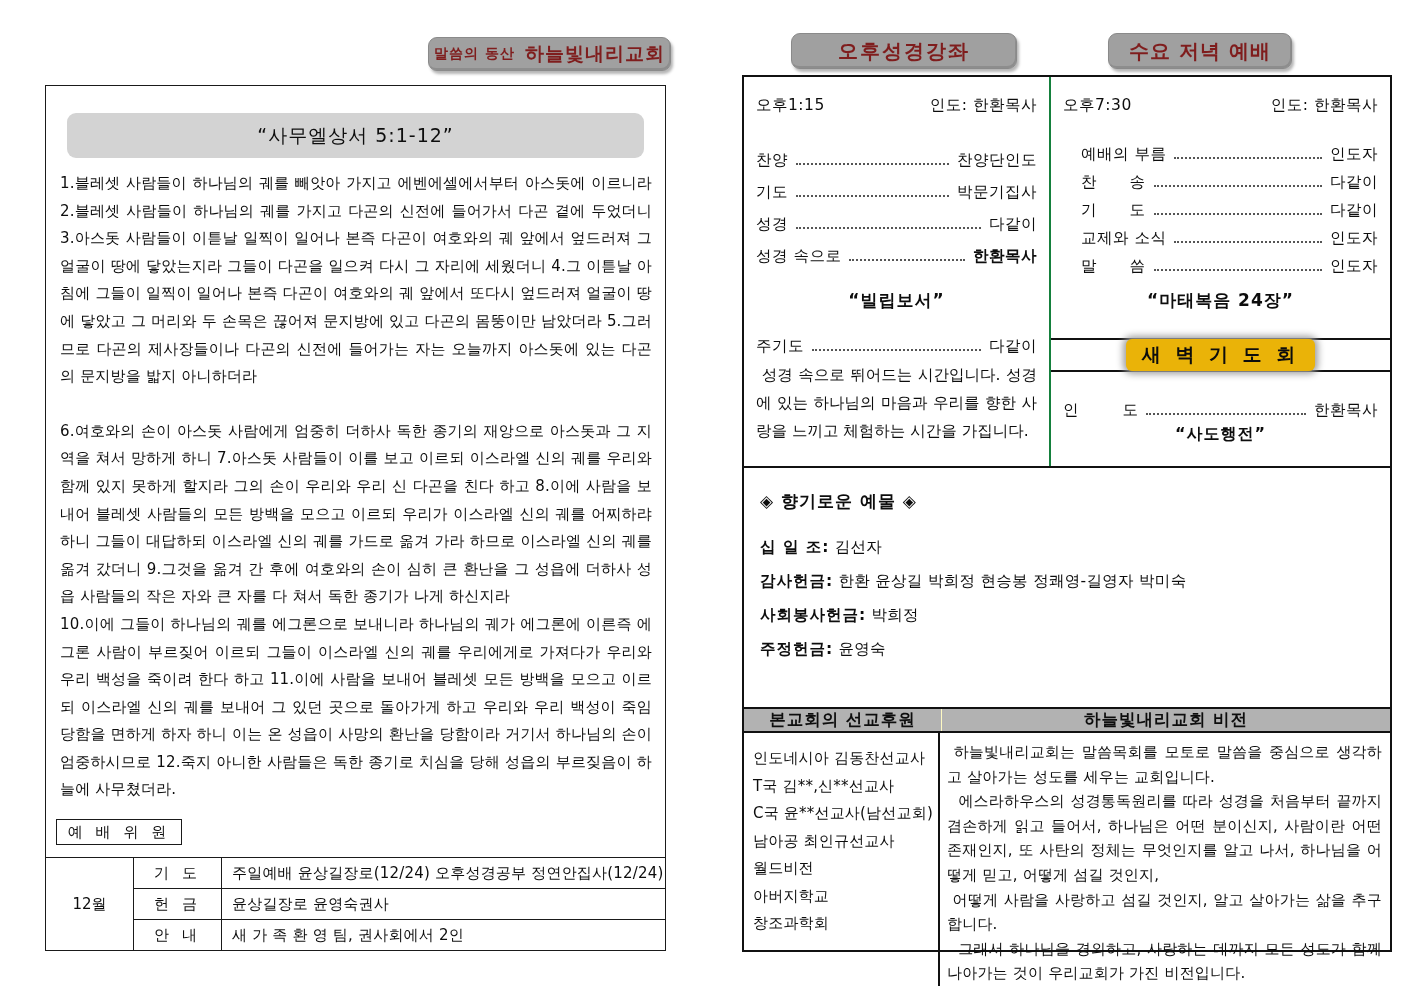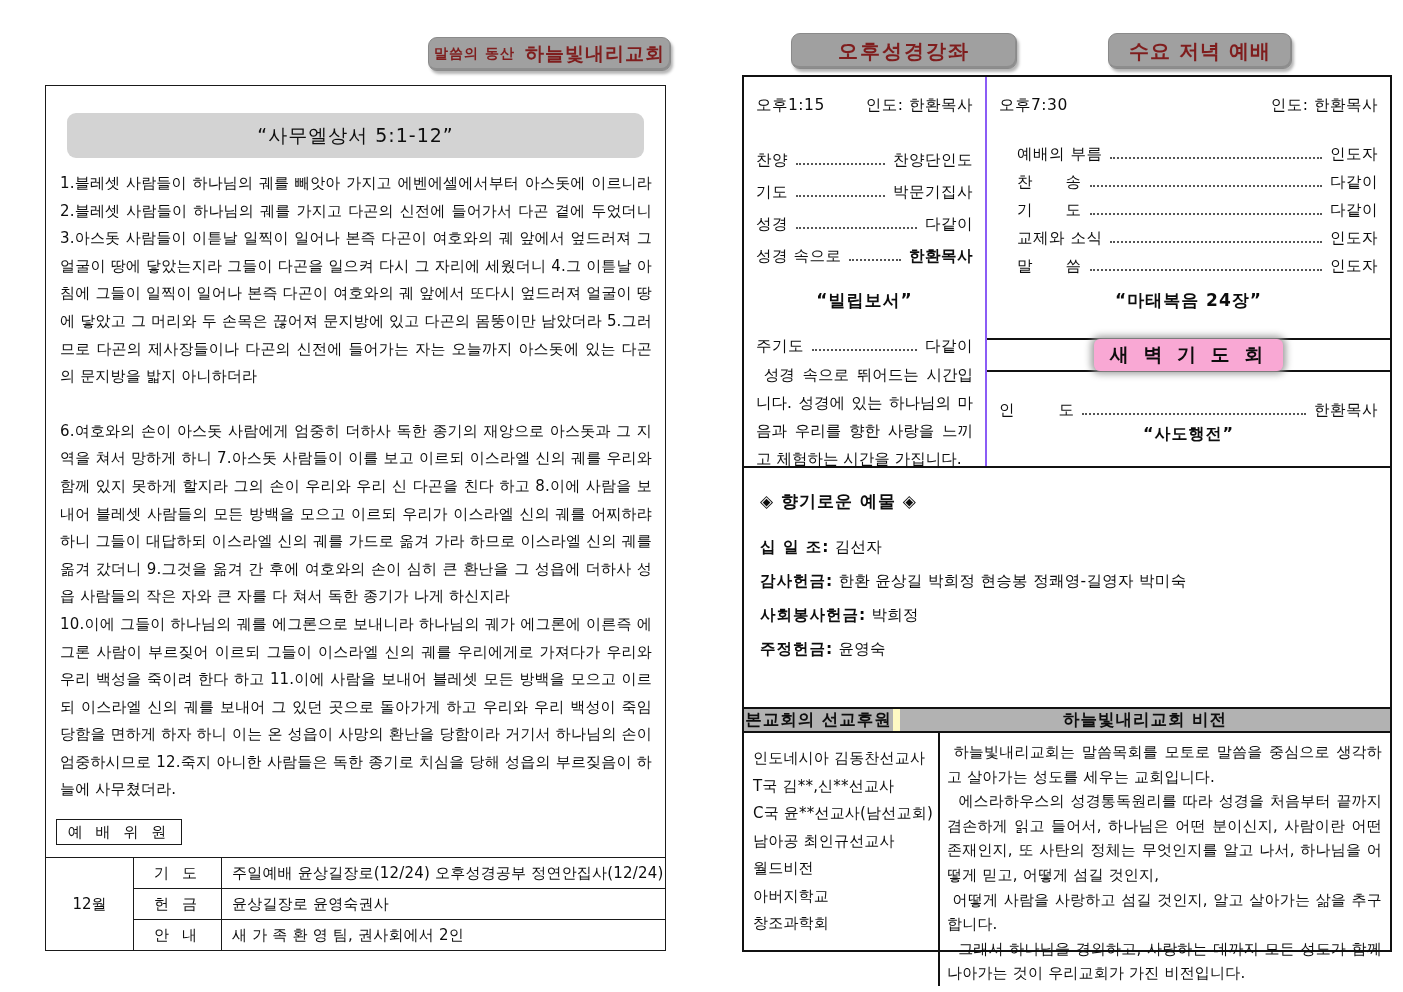--- a/index.html
+++ b/index.html
@@ -40,21 +40,21 @@
   .duty-table td { border:1px solid #1a1a1a; height:30px; font-size:15px; padding:0; }
   .duty-table .month { width:87px; text-align:center; }
   .duty-table .duty  { width:87px; text-align:center; letter-spacing:4px; }
   .duty-table .val   { padding-left:10px; letter-spacing:0.2px; }
 
   
   #right-page { position:absolute; left:742px; top:75px; width:650px; height:877px;
                 border:2px solid #111; box-sizing:border-box; }
   .worship-grid { position:absolute; top:0; left:0; right:0; height:391px;
                   border-bottom:2px solid #111; box-sizing:border-box; display:flex; }
-  .col-left { width:243px; border-right:2px solid #8b5cf6; box-sizing:border-box;
+  .col-left { width:307px; border-right:2px solid #15803d; box-sizing:border-box;
               padding:18px 12px 0 12px; }
   .col-right { flex:1; display:flex; flex-direction:column; box-sizing:border-box; }
 
   .time-row { display:flex; justify-content:space-between; font-size:15.5px; letter-spacing:0.5px; }
   .ow-list { margin-top:34px; }
   .ow-row { display:flex; align-items:center; font-size:15.5px; margin-bottom:11px; }
   .ow-label { white-space:pre; letter-spacing:0.5px; }
   .ow-value { white-space:pre; letter-spacing:0.5px; }
   .ow-value.bold { font-weight:bold; }
   .dots { flex:1; border-bottom:2px dotted #555; margin:6px 8px 0 8px; height:1px; align-self:center; }
@@ -65,39 +65,39 @@
   .desc { margin-top:4px; font-size:15.5px; line-height:28px; text-align:justify;
           word-break:break-all; white-space:pre-wrap; }
 
   .wed-block { height:263px; box-sizing:border-box; border-bottom:2px solid #111;
                padding:18px 12px 0 12px; }
   .wed-block .ow-list { margin-top:28px; }
   .wed-block .ow-row { margin-bottom:7px; padding-left:18px; }
   .wed-block .book { margin-top:12px; }
   .dawn-badge-row { height:32px; border-bottom:2px solid #111; box-sizing:border-box;
                     display:flex; align-items:center; justify-content:center; overflow:visible; }
-  .dawn-badge { background:#f9a8d4; border-radius:6px; font-weight:bold; font-size:19px;
+  .dawn-badge { background:#eab308; border-radius:6px; font-weight:bold; font-size:19px;
                 letter-spacing:4px; padding:3px 16px; box-shadow:0 0 7px 3px #9f9f9f;
                 position:relative; z-index:2; }
   .dawn-block { flex:1; padding:12px 12px 0 12px; }
   .dawn-block .ow-row { margin-top:16px; margin-bottom:0; }
   .dawn-block .book { margin-top:3px; font-size:16px; }
 
   .offerings { position:absolute; top:391px; left:0; right:0; height:239px; padding:22px 16px 0 16px;
                box-sizing:border-box; }
   .off-title { font-weight:bold; font-size:17px; letter-spacing:1px; }
   .off-list { margin-top:24px; }
   .off-row { font-size:15.5px; margin-bottom:13px; letter-spacing:0.3px; }
   .off-row b { letter-spacing:1px; }
 
   .mission-table { position:absolute; top:630px; left:0; right:0; bottom:0;
                    border-top:2px solid #111; display:flex; flex-direction:column; }
   .mt-header { height:33px; background:#b2b2b2; display:flex; border-bottom:2px solid #111;
                font-weight:bold; font-size:16.5px; box-sizing:border-box; }
-  .mt-header .hl { width:156px; border-right:7px solid #fef9c3; box-sizing:border-box;
+  .mt-header .hl { width:198px; border-right:1px solid #fef9c3; box-sizing:border-box;
                    display:flex; align-items:center; justify-content:center; letter-spacing:1px; }
   .mt-header .hr { flex:1; display:flex; align-items:center; justify-content:center; letter-spacing:1px; }
   .mt-body { flex:1; display:flex; }
   .mt-body .bl { width:196px; border-right:2px solid #111; box-sizing:border-box;
                  padding:12px 4px 0 9px; font-size:15px; line-height:27.5px; letter-spacing:0.2px; }
   .mt-body .br { flex:1; padding:7px 8px 0 7px; font-size:15px; line-height:24.6px; }
   .vision p { margin:0; white-space:pre-wrap; text-align:justify; word-break:break-all; letter-spacing:0.2px; }
 </style>
 </head>
 <body>

